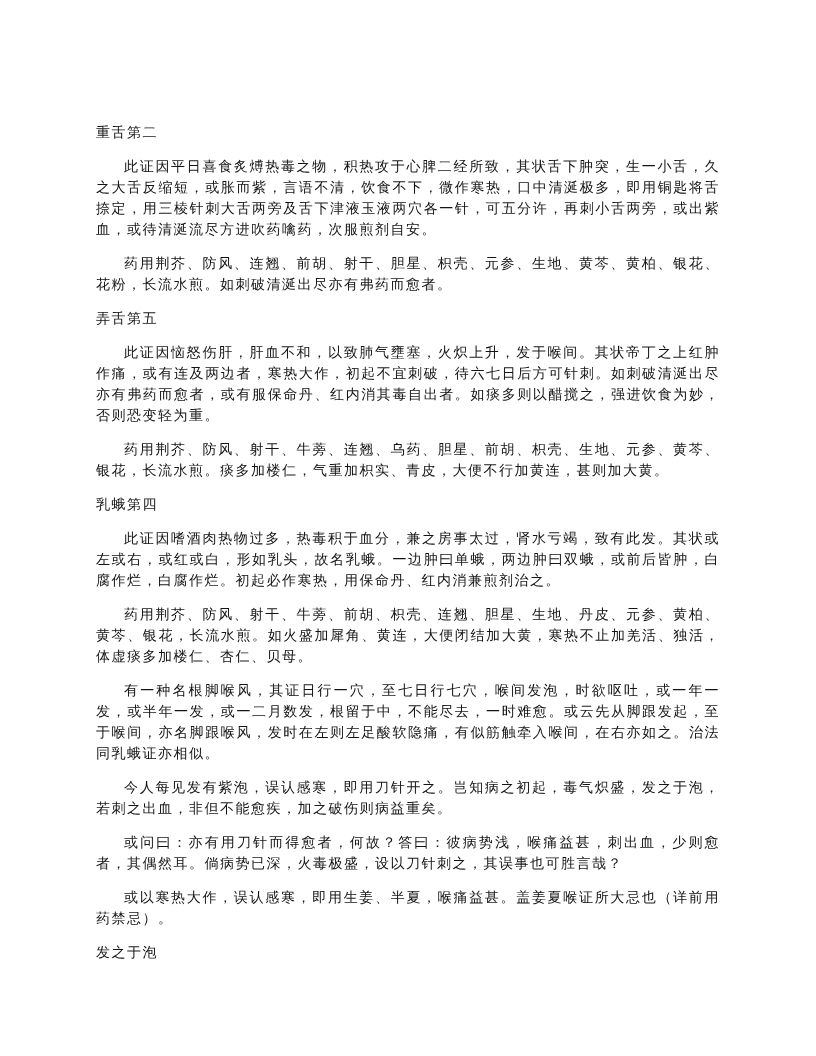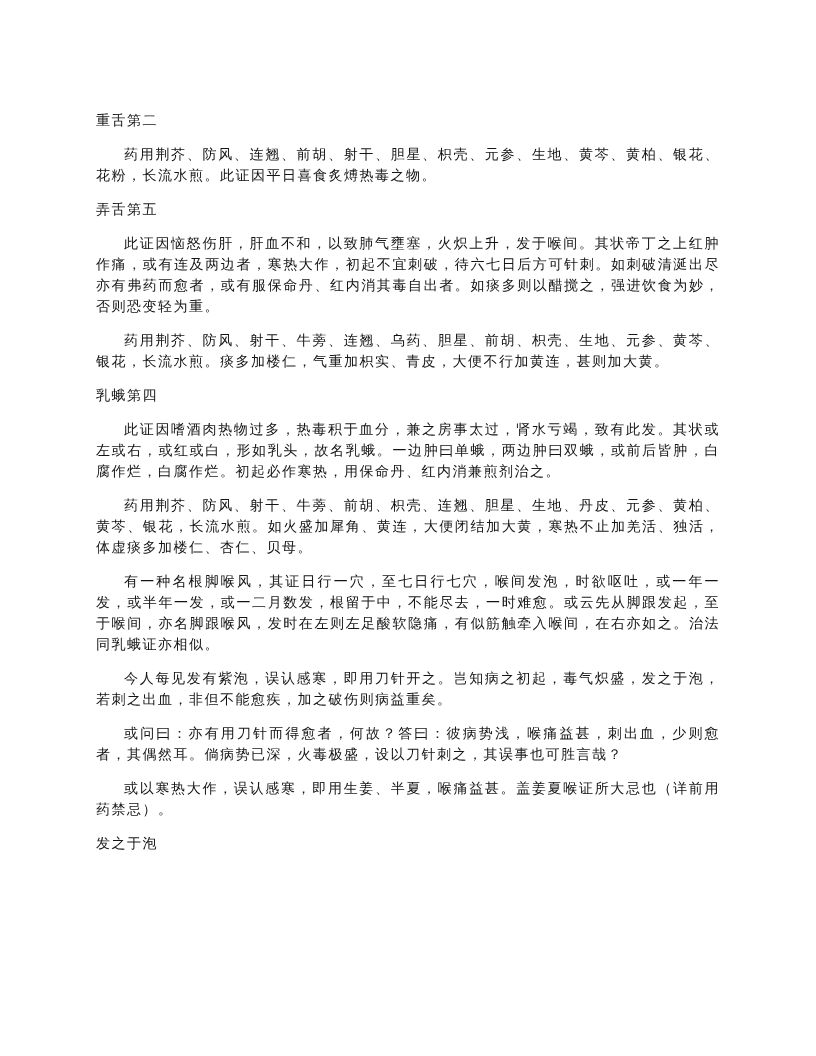--- a/index.html
+++ b/index.html
@@ -19,39 +19,41 @@
     width: 816px;
     min-height: 1056px;
     padding: 110px 96px 40px 96px;
     background: #ffffff;
   }
   .doc-body {
     font-size: 14px;
     line-height: 21px;
     letter-spacing: 1.5px;
     text-align: justify;
+    margin-top: 12px;
   }
   .section-heading {
     font-size: 14px;
     font-weight: normal;
     margin: 0 0 13px 0;
     line-height: 21px;
   }
   .para {
     margin: 0 0 13px 0;
     text-indent: 2em;
   }
 </style>
 </head>
 <body>
 
 <main class="page">
   <div class="doc-body">
       <h2 class="section-heading">重舌第二</h2>
-      <p class="para">药用荆芥、防风、连翘、前胡、射干、胆星、枳壳、元参、生地、黄芩、黄柏、银花、花粉，长流水煎。此证因平日喜食炙煿热毒之物。</p>
+      <p class="para">此证因平日喜食炙煿热毒之物，积热攻于心脾二经所致，其状舌下肿突，生一小舌，久之大舌反缩短，或胀而紫，言语不清，饮食不下，微作寒热，口中清涎极多，即用铜匙将舌捺定，用三棱针刺大舌两旁及舌下津液玉液两穴各一针，可五分许，再刺小舌两旁，或出紫血，或待清涎流尽方进吹药噙药，次服煎剂自安。</p>
+      <p class="para">药用荆芥、防风、连翘、前胡、射干、胆星、枳壳、元参、生地、黄芩、黄柏、银花、花粉，长流水煎。如刺破清涎出尽亦有弗药而愈者。</p>
       <h2 class="section-heading">弄舌第五</h2>
       <p class="para">此证因恼怒伤肝，肝血不和，以致肺气壅塞，火炽上升，发于喉间。其状帝丁之上红肿作痛，或有连及两边者，寒热大作，初起不宜刺破，待六七日后方可针刺。如刺破清涎出尽亦有弗药而愈者，或有服保命丹、红内消其毒自出者。如痰多则以醋搅之，强进饮食为妙，否则恐变轻为重。</p>
       <p class="para">药用荆芥、防风、射干、牛蒡、连翘、乌药、胆星、前胡、枳壳、生地、元参、黄芩、银花，长流水煎。痰多加楼仁，气重加枳实、青皮，大便不行加黄连，甚则加大黄。</p>
       <h2 class="section-heading">乳蛾第四</h2>
       <p class="para">此证因嗜酒肉热物过多，热毒积于血分，兼之房事太过，肾水亏竭，致有此发。其状或左或右，或红或白，形如乳头，故名乳蛾。一边肿曰单蛾，两边肿曰双蛾，或前后皆肿，白腐作烂，白腐作烂。初起必作寒热，用保命丹、红内消兼煎剂治之。</p>
       <p class="para">药用荆芥、防风、射干、牛蒡、前胡、枳壳、连翘、胆星、生地、丹皮、元参、黄柏、黄芩、银花，长流水煎。如火盛加犀角、黄连，大便闭结加大黄，寒热不止加羌活、独活，体虚痰多加楼仁、杏仁、贝母。</p>
       <p class="para">有一种名根脚喉风，其证日行一穴，至七日行七穴，喉间发泡，时欲呕吐，或一年一发，或半年一发，或一二月数发，根留于中，不能尽去，一时难愈。或云先从脚跟发起，至于喉间，亦名脚跟喉风，发时在左则左足酸软隐痛，有似筋触牵入喉间，在右亦如之。治法同乳蛾证亦相似。</p>
       <p class="para">今人每见发有紫泡，误认感寒，即用刀针开之。岂知病之初起，毒气炽盛，发之于泡，若刺之出血，非但不能愈疾，加之破伤则病益重矣。</p>
       <p class="para">或问曰：亦有用刀针而得愈者，何故？答曰：彼病势浅，喉痛益甚，刺出血，少则愈者，其偶然耳。倘病势已深，火毒极盛，设以刀针刺之，其误事也可胜言哉？</p>
       <p class="para">或以寒热大作，误认感寒，即用生姜、半夏，喉痛益甚。盖姜夏喉证所大忌也（详前用药禁忌）。</p>

